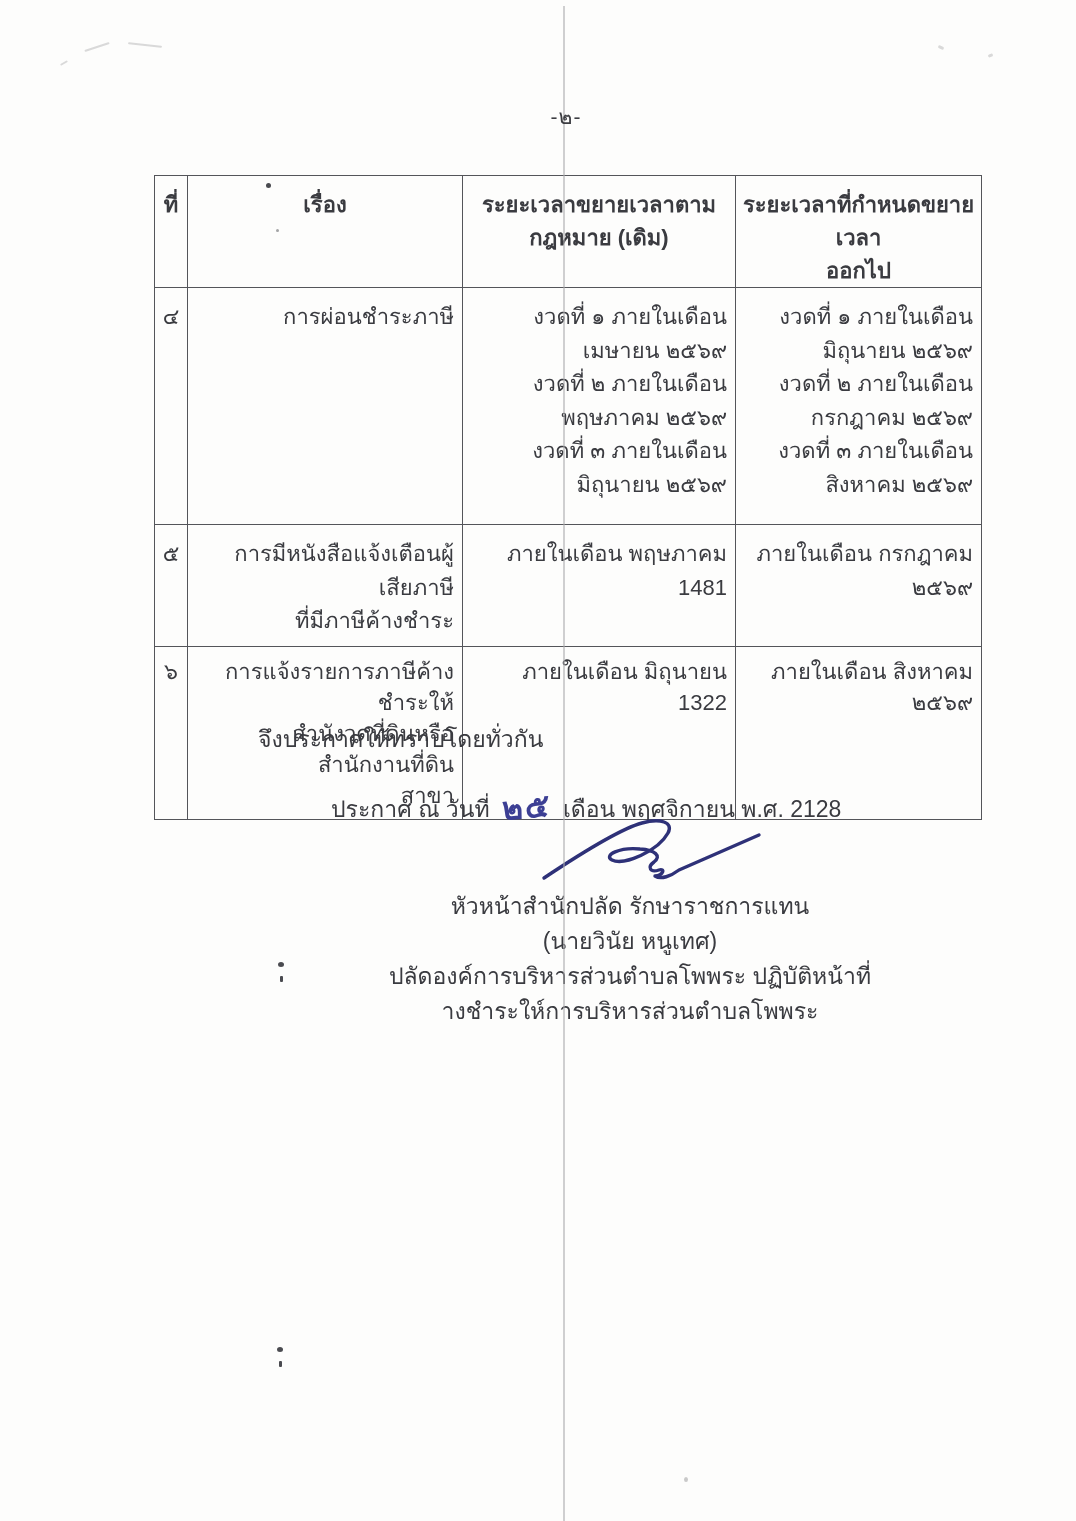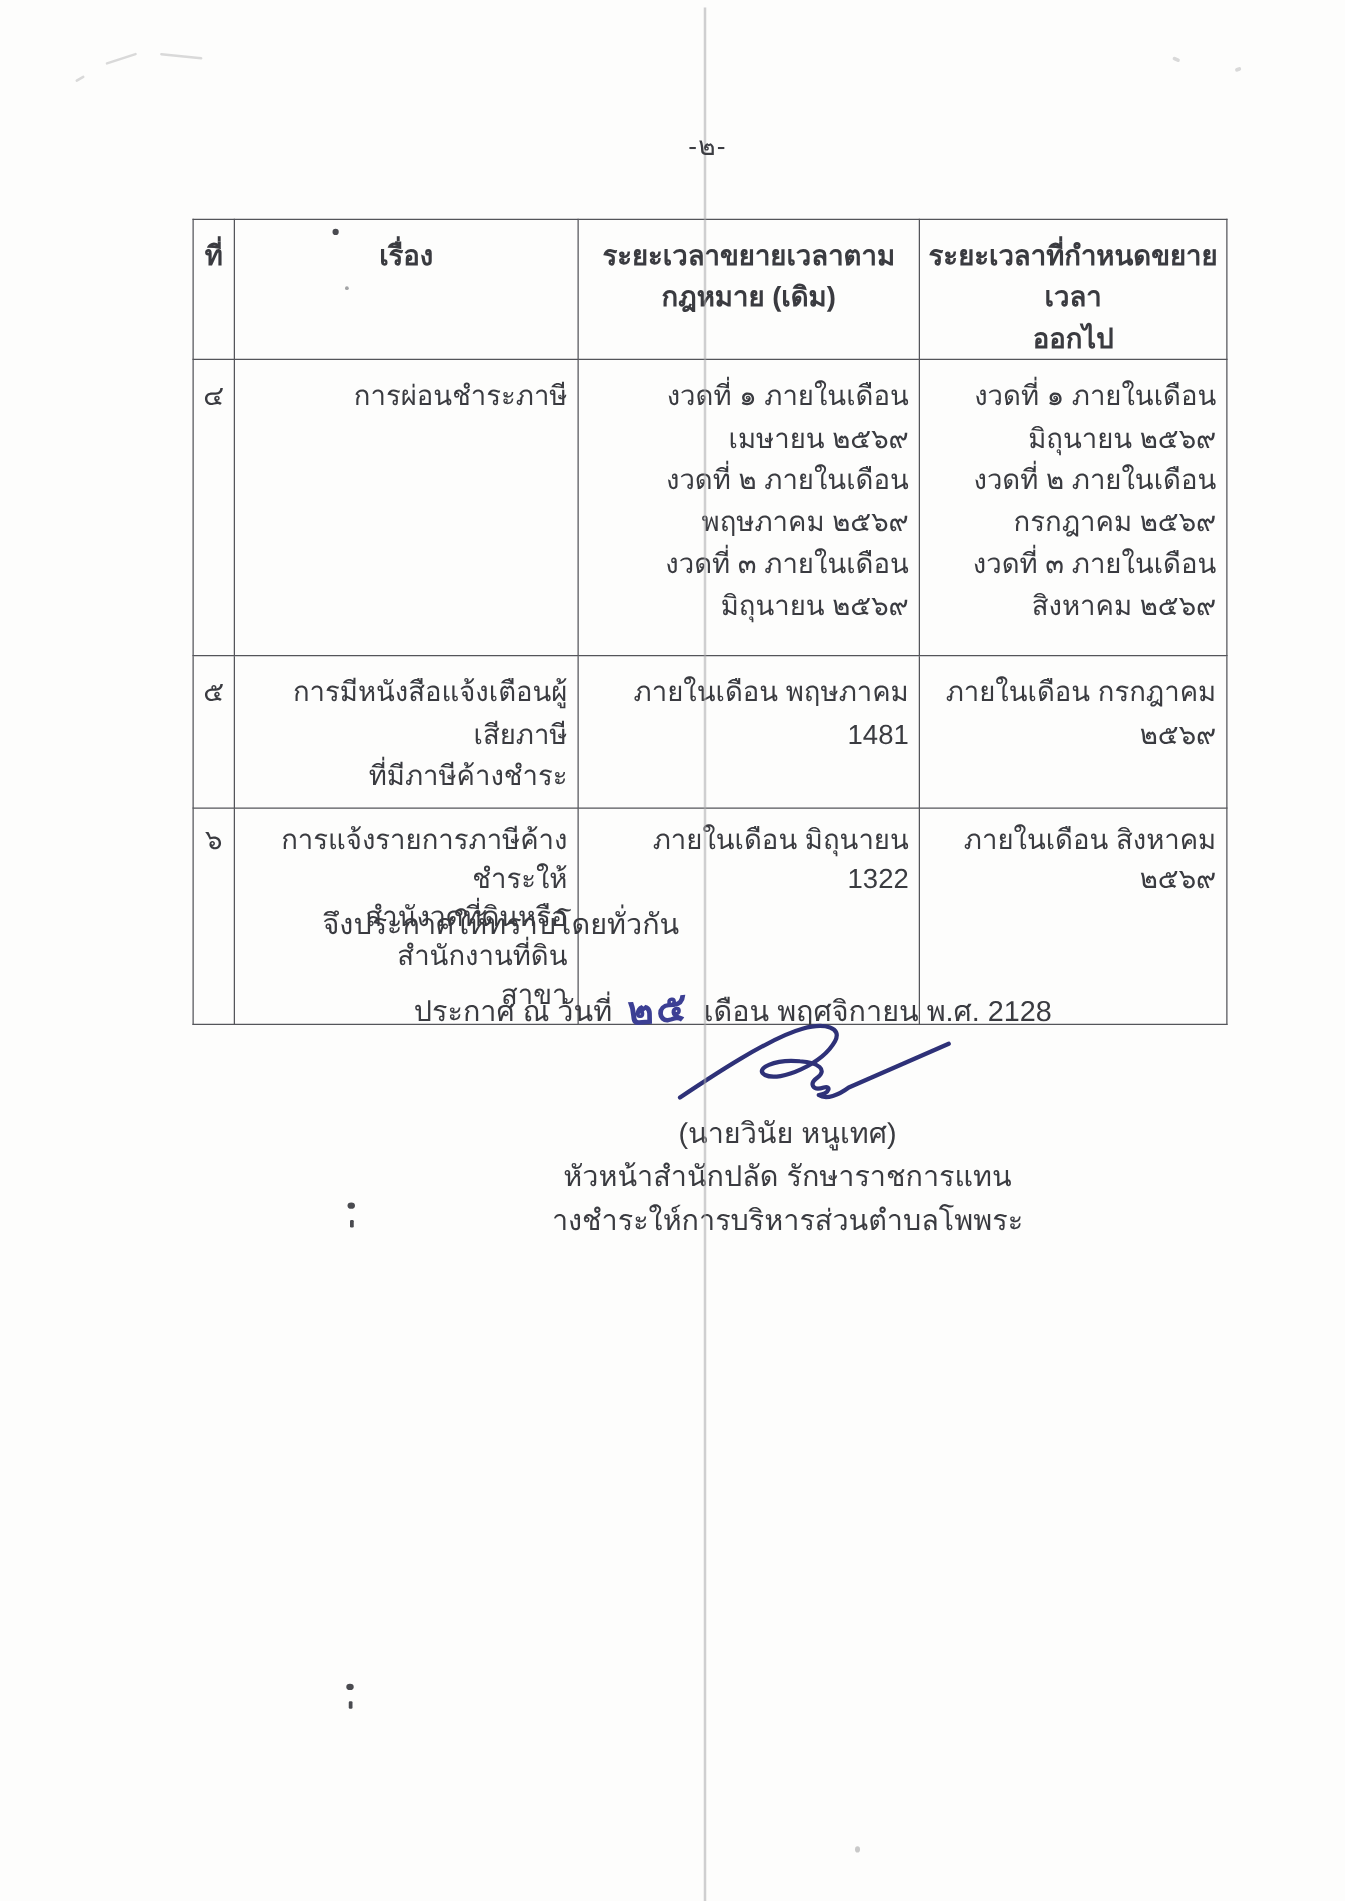--- a/index.html
+++ b/index.html
@@ -223,22 +223,23 @@
              C 120,39 86,54 74,48
              C 65,43 82,35 102,37
              C 117,38 124,44 116,50
              C 109,55 112,61 121,58
              C 127,56 126,63 117,64
              C 123,68 133,64 141,58
              L 221,23" fill="none" stroke="#2e3178" stroke-width="3.4" stroke-linecap="round" stroke-linejoin="round"></path>
   </svg>
 
   <div class="sig-block">
+    <div>หัวหน้าสำนักปลัด รักษาราชการแทน</div>
     <div>(นายวินัย  หนูเทศ)</div>
-    <div>หัวหน้าสำนักปลัด รักษาราชการแทน</div>
+    <div>ปลัดองค์การบริหารส่วนตำบลโพพระ ปฏิบัติหน้าที่</div>
     <div>างชำระให์การบริหารส่วนตำบลโพพระ</div>
   </div>
 
   <div class="speck" style="left:266px; top:183px; width:5px; height:5px;"></div>
   <div class="speck" style="left:276px; top:229px; width:3px; height:3px; opacity:.5;"></div>
   <div class="speck" style="left:278px; top:962px; width:6px; height:5px;"></div>
   <div class="speck" style="left:280px; top:976px; width:3px; height:6px; border-radius:1px;"></div>
   <div class="speck" style="left:277px; top:1347px; width:6px; height:5px;"></div>
   <div class="speck" style="left:279px; top:1361px; width:3px; height:6px; border-radius:1px;"></div>
   <div class="speck light" style="left:684px; top:1477px; width:4px; height:5px;"></div>

